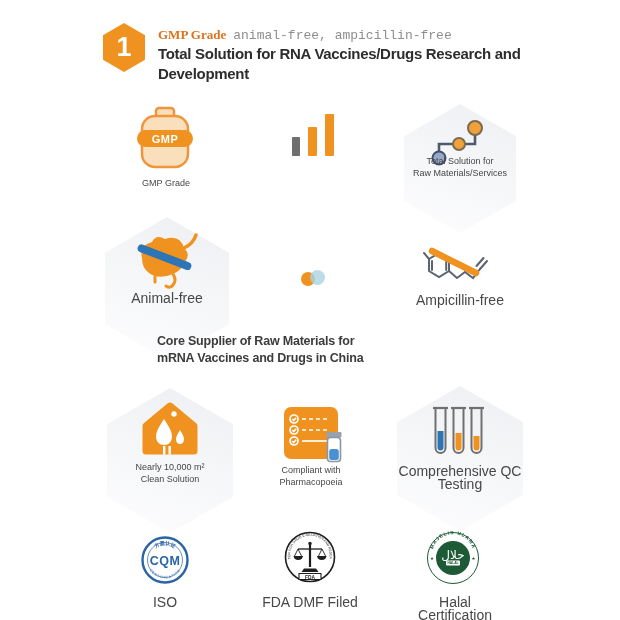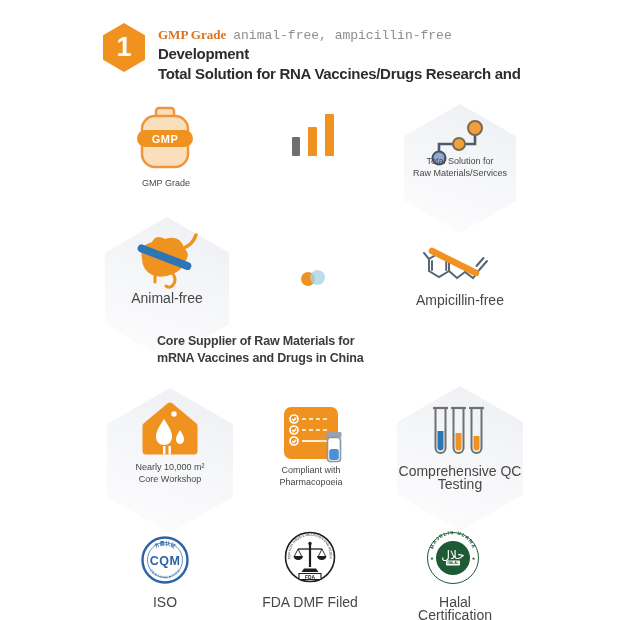--- a/index.html
+++ b/index.html
@@ -34,22 +34,22 @@
 
 <div class="canvas">
 
   <div class="badge">
     <span>1</span>
   </div>
   <div class="eyebrow">
     <span class="hl">GMP Grade</span><span class="rest">animal-free, ampicillin-free</span>
   </div>
   <div class="title">
+    <div>Total Solution for RNA Vaccines/Drugs Research and</div>
     <div>Development</div>
-    <div>Total Solution for RNA Vaccines/Drugs Research and</div>
   </div>
 
   <svg class="abs" style="left:137px;top:106px" width="56" height="64" viewBox="0 0 56 64">
     <rect x="19" y="2" width="18" height="10" rx="3" fill="#FADFBD" stroke="#F0953C" stroke-width="2.5"></rect>
     <rect x="5" y="10" width="46" height="51" rx="13" fill="#FADFBD" stroke="#F0953C" stroke-width="2.5"></rect>
     <rect x="0" y="24" width="56" height="17" rx="8.5" fill="#F0921F"></rect>
     <text x="28" y="36.5" text-anchor="middle" font-size="11" font-weight="bold" fill="#ffffff" letter-spacing="0.5">GMP</text>
   </svg>
   <div class="lbl" style="left:95px;top:177px;width:142px">
     <div>GMP Grade</div>
@@ -111,21 +111,21 @@
   <svg class="abs" style="left:139px;top:400px" width="62" height="58" viewBox="0 0 62 58">
     <path d="M7 26 L31 6 L55 26 V51 H7 Z" fill="#F0921F" stroke="#F0921F" stroke-width="7" stroke-linejoin="round"></path>
     <circle cx="35" cy="14" r="2.7" fill="#ffffff"></circle>
     <path d="M25 19 C20.5 26 17 31.5 17 36.5 C17 41.5 20.5 45 25 45 C29.5 45 33 41.5 33 36.5 C33 31.5 29.5 26 25 19 Z" fill="#ffffff"></path>
     <path d="M41 30 C38.6 33.8 37 36.6 37 39.2 C37 42 38.8 44 41 44 C43.2 44 45 42 45 39.2 C45 36.6 43.4 33.8 41 30 Z" fill="#ffffff"></path>
     <rect x="24" y="46" width="2.4" height="8.5" fill="#ffffff"></rect>
     <rect x="29.5" y="46" width="2.4" height="8.5" fill="#ffffff"></rect>
   </svg>
   <div class="lbl" style="left:110px;top:461px;width:120px">
     <div>Nearly 10,000 m²</div>
-    <div>Core Workshop</div>
+    <div>Clean Solution</div>
   </div>
 
   <svg class="abs" style="left:283px;top:405px" width="62" height="58" viewBox="0 0 62 58">
     <rect x="1" y="2" width="54" height="52" rx="7" fill="#F0921F"></rect>
     <g stroke="#ffffff" fill="none" stroke-width="1.7">
       <circle cx="11" cy="14" r="4"></circle>
         <path d="M9.3 14 l1.4 1.5 l2.4 -2.8"></path>
       <path d="M19 14 H47" stroke-dasharray="4 3"></path>
       <circle cx="11" cy="25" r="4"></circle>
         <path d="M9.3 25 l1.4 1.5 l2.4 -2.8"></path>

